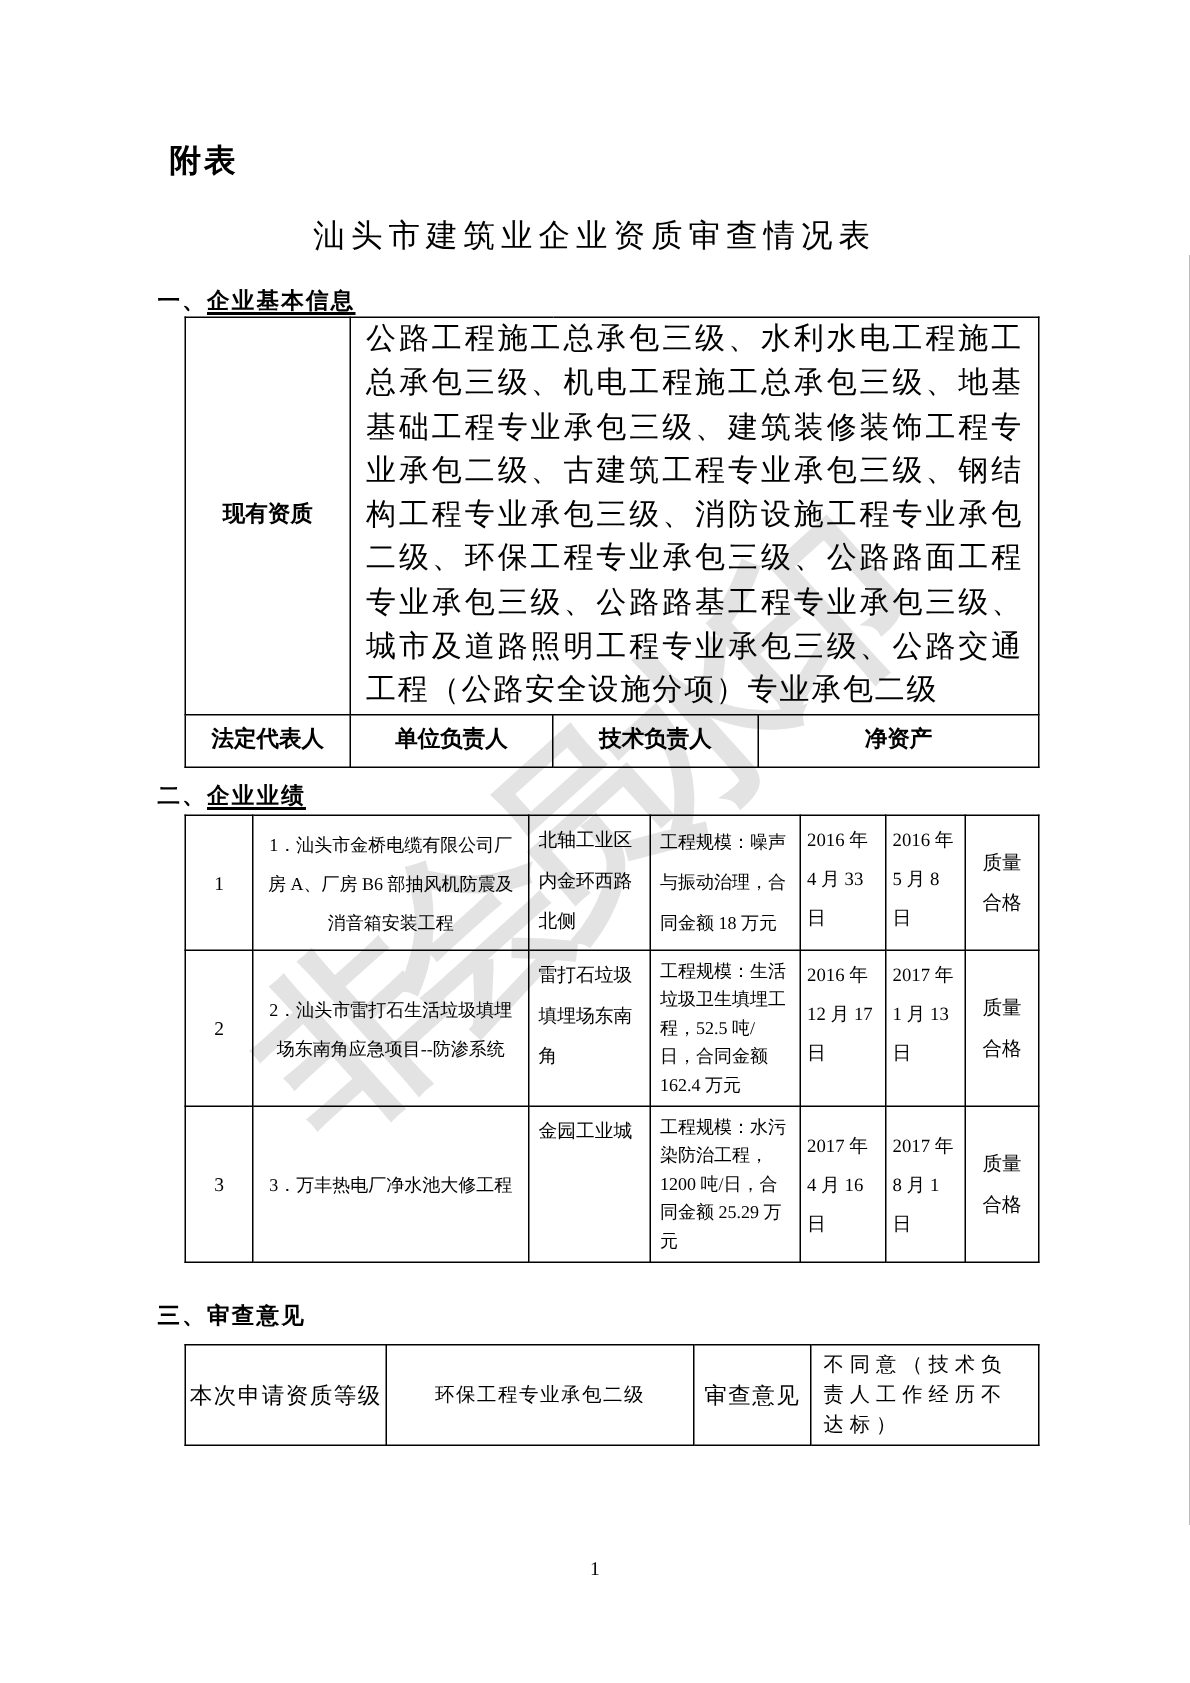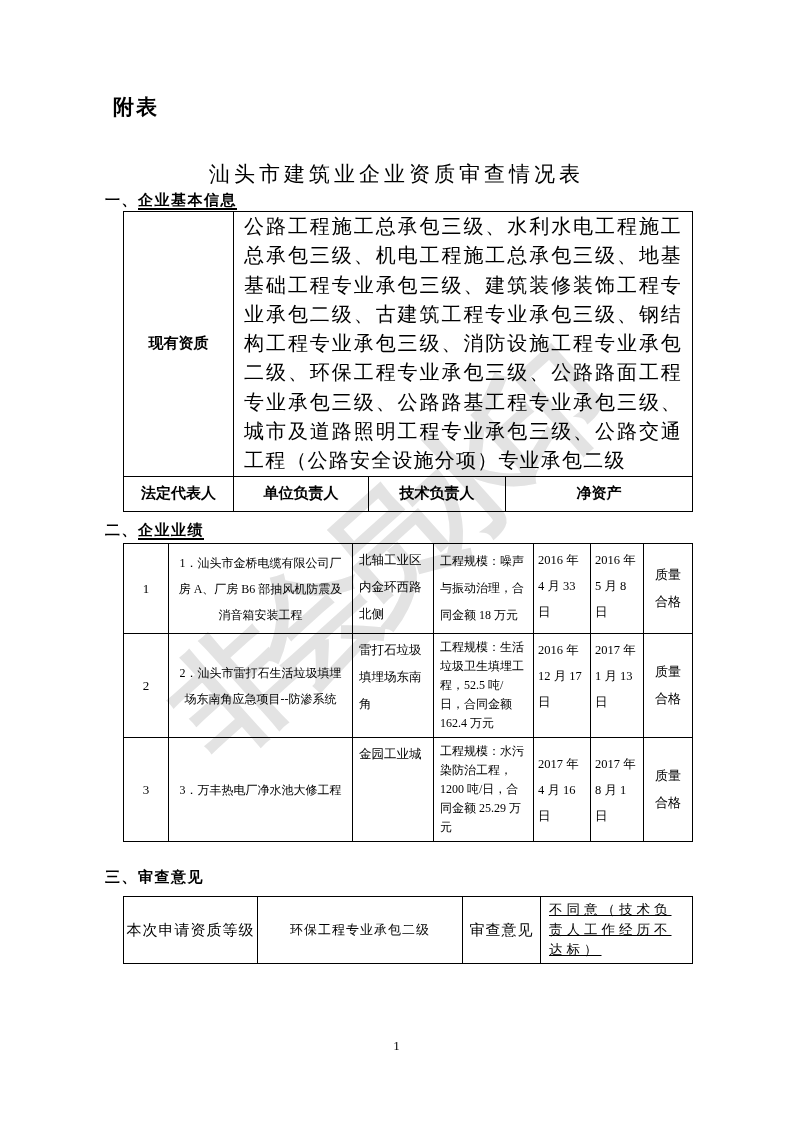--- a/index.html
+++ b/index.html
@@ -25,21 +25,21 @@
     user-select:none;
   }
   .content{position:relative;z-index:1;}
   
   .appendix{
     position:absolute;left:113px;top:93px;
     font-family:"Liberation Sans","DejaVu Sans",sans-serif;
     font-size:21px;font-weight:bold;letter-spacing:2px;
   }
   .doc-title{
-    position:absolute;left:0;top:160px;width:793px;
+    position:absolute;left:0;top:143px;width:793px;
     text-align:center;
     font-size:21px;letter-spacing:4px;
   }
   .sec-heading{
     position:absolute;left:105px;
     font-family:"Liberation Sans","DejaVu Sans",sans-serif;
     font-size:15px;font-weight:bold;letter-spacing:1.5px;
   }
   #h1{top:191px;}
   #h2{top:521px;}
@@ -93,21 +93,21 @@
   td.date.mid{vertical-align:middle;}
   td.remark{font-size:13px;line-height:27px;}
   .remark-inner{display:inline-block;width:2.2em;font-family:Liberation Mono, monospace;}
   
   #table3{top:896px;}
   #table3 tr{height:66px;}
   #table3 td.label{font-size:15px;font-weight:normal;letter-spacing:1px;margin-top:36px;}
   #table3 td.level{font-size:13px;letter-spacing:1px;}
   #table3 td.opinion{
     font-size:13.5px;line-height:20px;letter-spacing:4px;
-    text-align:left;padding:3px 8px;text-decoration:underline;
+    text-align:left;padding:3px 8px;
   }
   
   .page-number{
     position:absolute;left:0;top:1038px;width:793px;
     text-align:center;font-size:13px;
   }
 </style>
 </head>
 <body>
 

